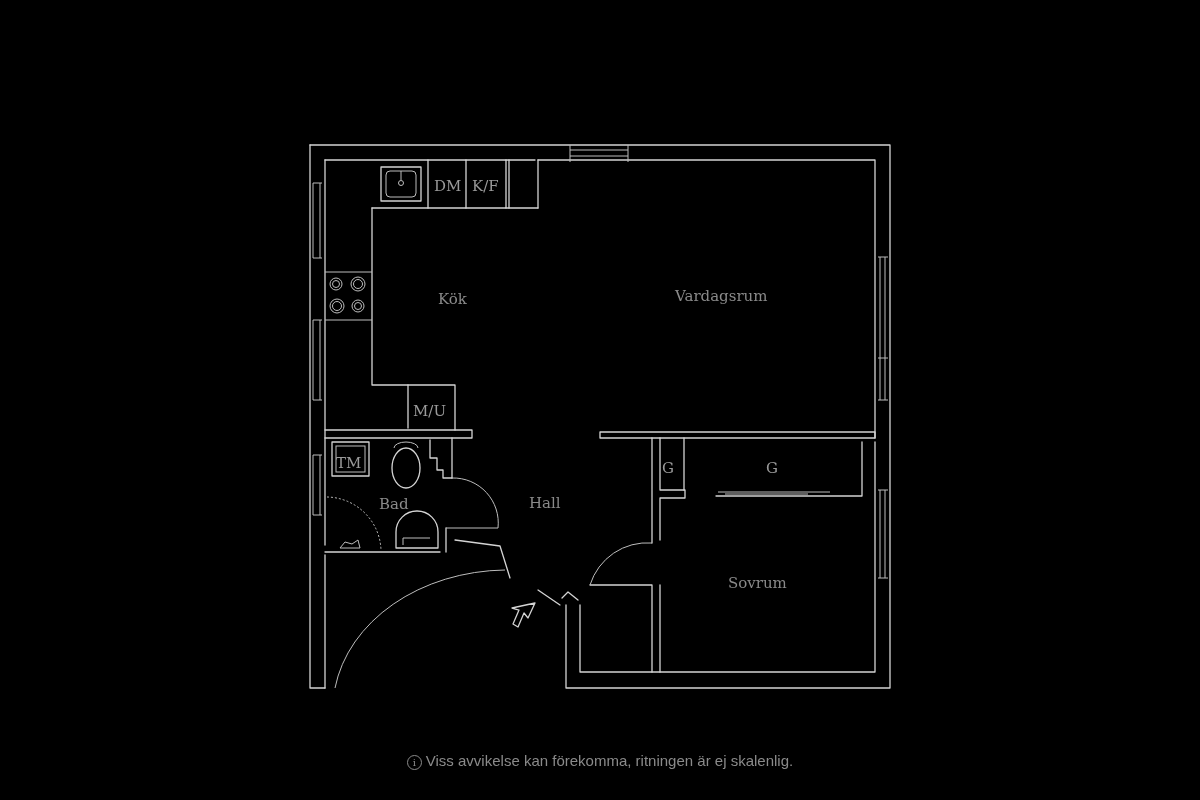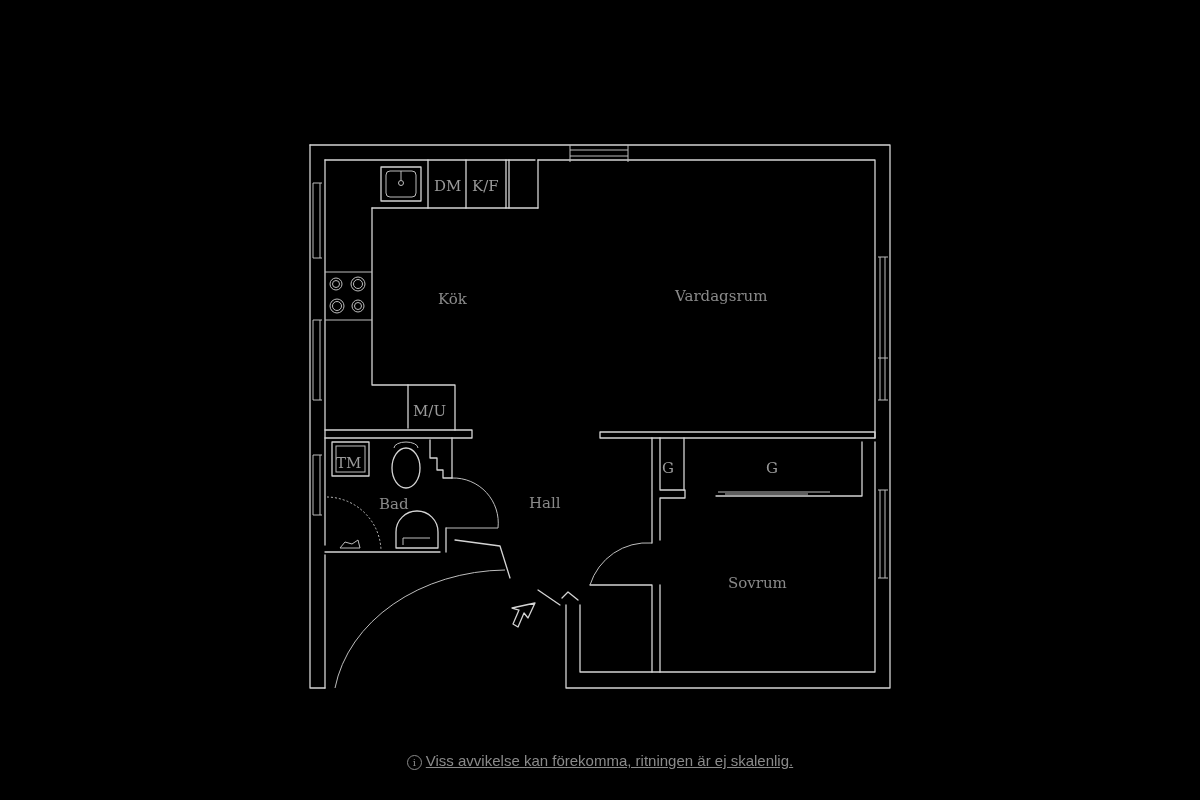--- a/index.html
+++ b/index.html
@@ -8,21 +8,21 @@
       position: relative;
       font-family: "DejaVu Serif", serif;
     }
     #plan { position: absolute; left: 0; top: 0; width: 1200px; height: 800px; }
     .wall { fill: none; stroke: #d4d4d4; stroke-width: 1.3; stroke-linecap: round; stroke-linejoin: round; }
     .thin { fill: none; stroke: #bdbdbd; stroke-width: 1; }
     .lbl { fill: #8a8a8a; font-family: "DejaVu Serif", serif; font-size: 15px; }
     .lbl-sm { fill: #9a9a9a; font-family: "DejaVu Serif", serif; font-size: 15px; }
     .disclaimer {
       position: absolute; left: 0; width: 1200px; top: 752px; text-align: center;
-      color: #8a8a8a; font-family: "Liberation Sans", sans-serif; font-size: 15px; text-decoration: underline;
+      color: #8a8a8a; font-family: "Liberation Sans", sans-serif; font-size: 15px;
     }
     .disclaimer .info-icon {
       display: inline-block; width: 13px; height: 13px; border: 1.3px solid #8a8a8a;
       border-radius: 50%; font-size: 10px; line-height: 13px; text-align: center;
       margin-right: 4px; vertical-align: 0px; font-family: "DejaVu Serif", serif;
     }
   </style>
 </head>
 <body>
 

